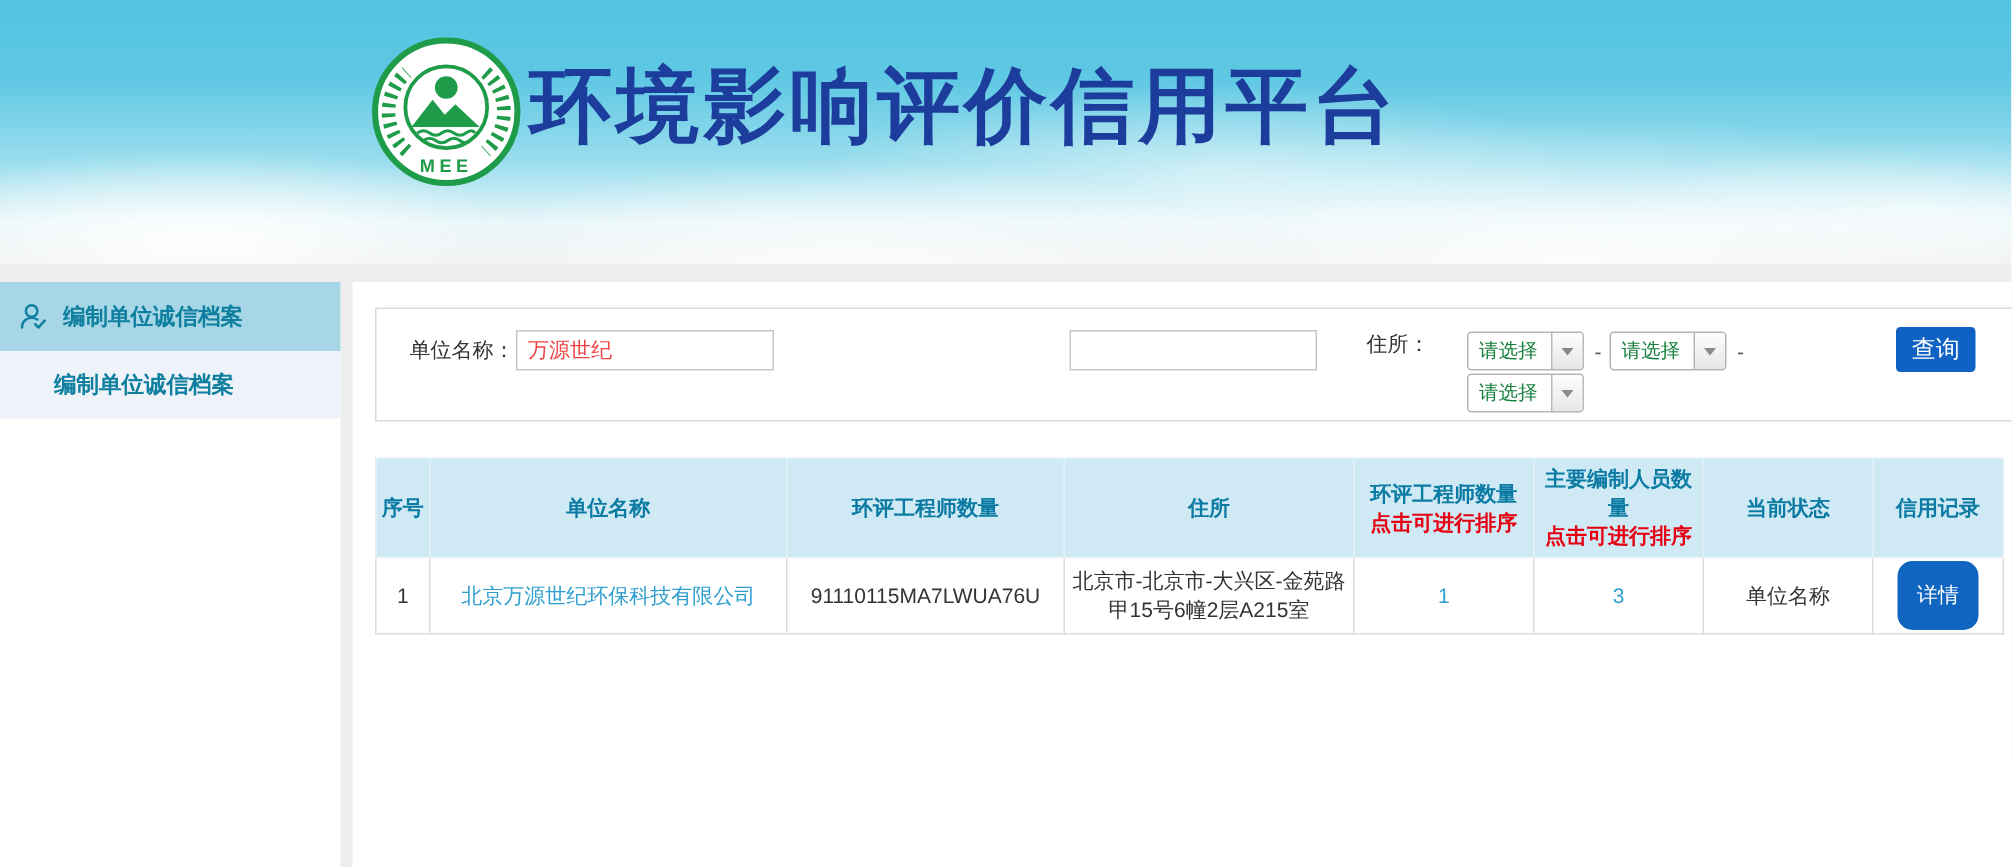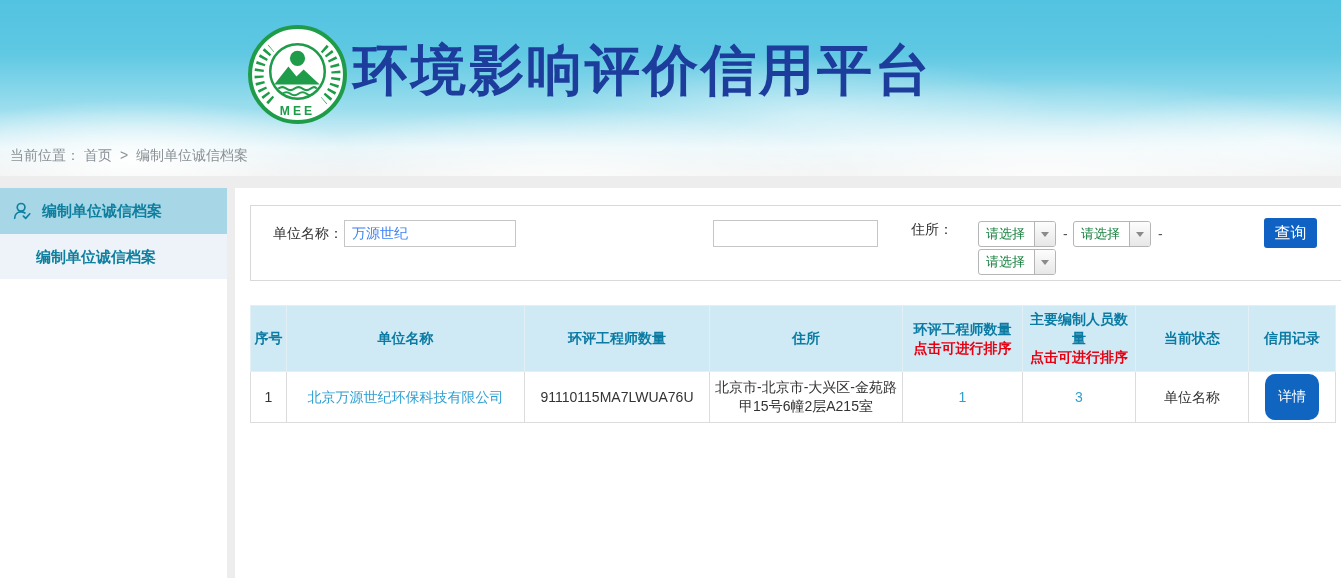--- a/index.html
+++ b/index.html
@@ -37,21 +37,21 @@
   }
   .side-item-sub {
     height:45px; background:#eef3fa; color:#0e7f9e; font-weight:bold; font-size:15px;
     line-height:45px; padding-left:36px; cursor:pointer;
   }
   .main { position:absolute; left:235px; top:12px; width:1106px; height:390px; background:#fff; padding:17px 0 0 15px; }
 
   
   .search-panel { position:relative; width:1232px; height:76px; border:1px solid #d9d9d9; background:#fff; }
   .search-panel .lbl { position:absolute; font-size:14px; color:#333; line-height:27px; white-space:nowrap; }
-  .txt-input { position:absolute; height:27px; border:1px solid #c6c6c6; font-size:14px; color:#3b82f6; padding:0 7px; outline:none; }
+  .txt-input { position:absolute; height:27px; border:1px solid #c6c6c6; font-size:14px; color:#ef4444; padding:0 7px; outline:none; }
   .combo { position:absolute; width:78px; height:26px; border:1px solid #b5b5b5; border-radius:3px; background:#fff; display:flex; overflow:hidden; }
   .combo-text { flex:1; font-size:13px; color:#15803d; line-height:24px; padding-left:7px; }
   .combo-btn { width:21px; background:linear-gradient(#fdfdfd,#e7e7e7); border-left:1px solid #b5b5b5; display:flex; align-items:center; justify-content:center; cursor:pointer; }
   .tri-down { width:0; height:0; border-left:4px solid transparent; border-right:4px solid transparent; border-top:5px solid #8a8a8a; }
   .dash { position:absolute; font-size:14px; color:#555; line-height:27px; }
   .btn-query {
     position:absolute; left:1013px; top:12px; width:53px; height:30px;
     background:#0f62c3; color:#fff; border:none; border-radius:3px;
     font-size:16px; cursor:pointer; font-family:inherit;
   }
@@ -85,25 +85,20 @@
       <path d="M24 76 A 34 34 0 0 1 24 24" fill="none" stroke="#1f9c49" stroke-width="9" stroke-dasharray="2.5 4"></path>
       <path d="M76 24 A 34 34 0 0 1 76 76" fill="none" stroke="#1f9c49" stroke-width="9" stroke-dasharray="2.5 4"></path>
       <circle cx="50" cy="47" r="27" fill="#ffffff" stroke="#1f9c49" stroke-width="2.5"></circle>
       <circle cx="50" cy="34" r="7.5" fill="#1f9c49"></circle>
       <path d="M27 60 L41 42 L49 52 L56 45 L72 60 Z" fill="#1f9c49"></path>
       <path d="M31 64 q4 -3 8 0 t8 0 t8 0 t8 0 t6 0" fill="none" stroke="#1f9c49" stroke-width="2"></path>
       <path d="M35 69 q4 -3 8 0 t8 0 t8 0 t6 0" fill="none" stroke="#1f9c49" stroke-width="2"></path>
       <text x="50" y="90" text-anchor="middle" font-size="12" font-weight="bold" fill="#1f9c49" letter-spacing="3">MEE</text>
     </svg>
     <div class="site-title">环境影响评价信用平台</div>
-    <div class="breadcrumb">
-      <span>当前位置：</span><span class="crumb-link">首页</span>
-      <span>&gt;</span>
-      <span>编制单位诚信档案</span>
-    </div>
   </div>
 
   <div class="content">
 
     <div class="sidebar">
       <div class="side-item-active">
         <svg width="22" height="22" viewBox="0 0 24 24">
           <circle cx="11" cy="8" r="4.2" fill="none" stroke="#0e7f9e" stroke-width="1.8"></circle>
           <path d="M4 20 c0-4.4 3.1-7 7-7 1.6 0 3 .4 4.2 1.2" fill="none" stroke="#0e7f9e" stroke-width="1.8" stroke-linecap="round"></path>
           <path d="M13.5 17.5 l2.5 2.5 4.5-5" fill="none" stroke="#0e7f9e" stroke-width="1.8" stroke-linecap="round" stroke-linejoin="round"></path>

